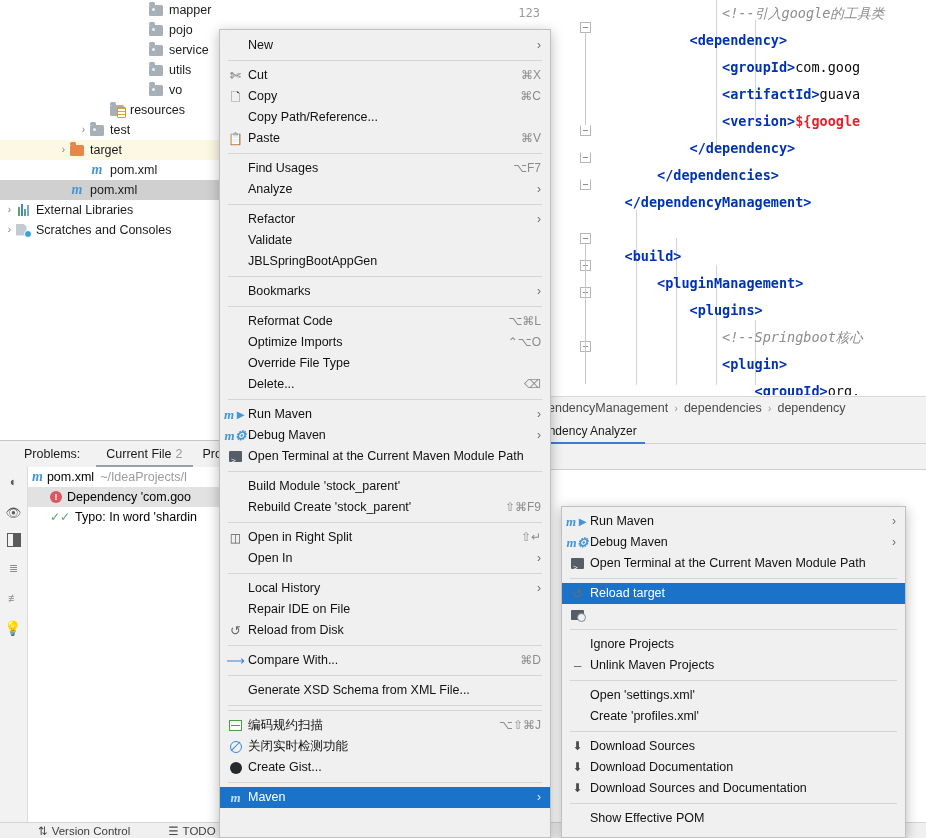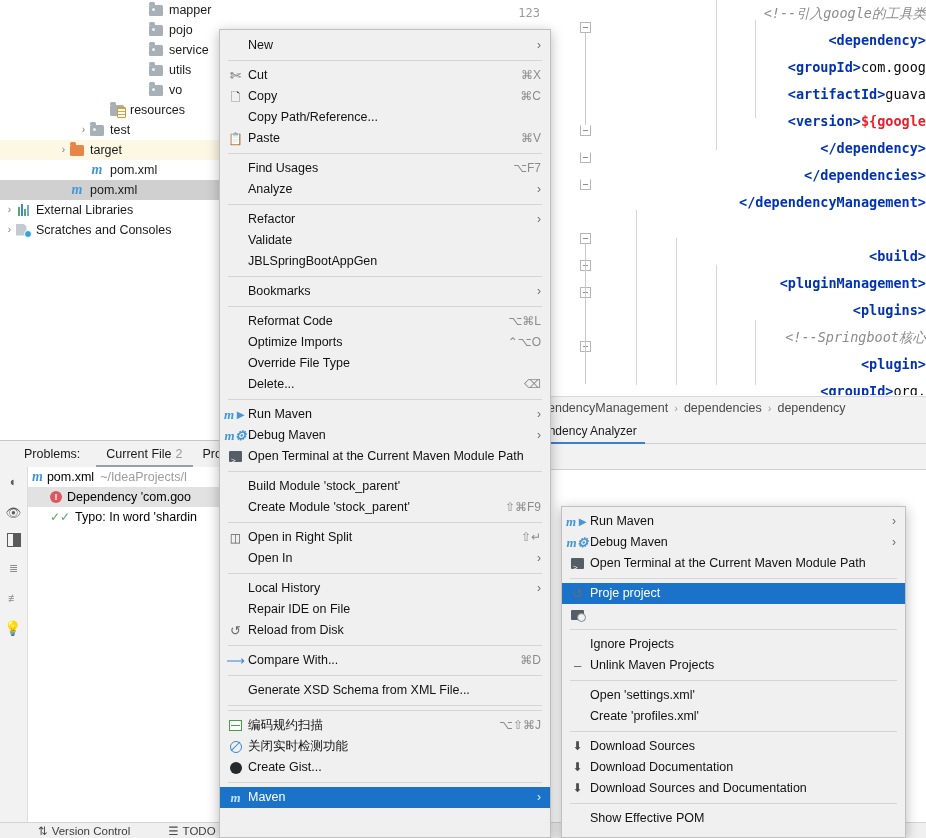--- a/index.html
+++ b/index.html
@@ -87,21 +87,21 @@
   }
   .fold.end { border-top-color: transparent; }
   .fold-line {
     position: absolute; left: 7px; width: 1px; background: #c8c8c8;
   }
   .code {
     position: absolute; left: 92px; top: 0; right: 0; height: 100%;
     font-family: "DejaVu Sans Mono", monospace; font-size: 13.5px;
     white-space: pre;
   }
-  .code .ln { height: 27px; line-height: 27px; text-align: right; }
+  .code .ln { height: 27px; line-height: 27px; }
   .tg { color: #0033b3; font-weight: bold; }
   .txt { color: #0a0a0a; }
   .ev  { color: #e8202a; font-weight: bold; }
   .cm  { color: #8c8c8c; font-style: italic; }
   .indent-guides { position: absolute; left: 92px; top: 0; height: 100%; }
   .iguide { position: absolute; top: 0; width: 1px; height: 100%; background: #d4d4d4; }
 
   
   .breadcrumb {
     position: absolute; left: 500px; top: 396px; right: 0; height: 22px;
@@ -555,21 +555,21 @@
         </span>
         <span class="mlabel">Open Terminal at the Current Maven Module Path</span>
       </div>
       <div class="msep"></div>
       <div class="mi">
         <span class="micon"></span>
         <span class="mlabel">Build Module 'stock_parent'</span>
       </div>
       <div class="mi">
         <span class="micon"></span>
-        <span class="mlabel">Create Module 'stock_parent'</span>
+        <span class="mlabel">Rebuild Create 'stock_parent'</span>
         <span class="mkey">⇧⌘F9</span>
       </div>
       <div class="msep"></div>
       <div class="mi">
         <span class="micon">
           <span class="g-split">◫</span>
         </span>
         <span class="mlabel">Open in Right Split</span>
         <span class="mkey">⇧↵</span>
       </div>
@@ -657,21 +657,21 @@
         <span class="micon">
           <span class="termico"></span>
         </span>
         <span class="mlabel">Open Terminal at the Current Maven Module Path</span>
       </div>
       <div class="msep"></div>
       <div class="mi selected">
         <span class="micon">
           <span class="g-reload">↺</span>
         </span>
-        <span class="mlabel">Proje project</span>
+        <span class="mlabel">Reload target</span>
       </div>
       <div class="mi">
         <span class="micon">
           <span class="genico"></span>
         </span>
       </div>
       <div class="msep"></div>
       <div class="mi">
         <span class="micon"></span>
         <span class="mlabel">Ignore Projects</span>

